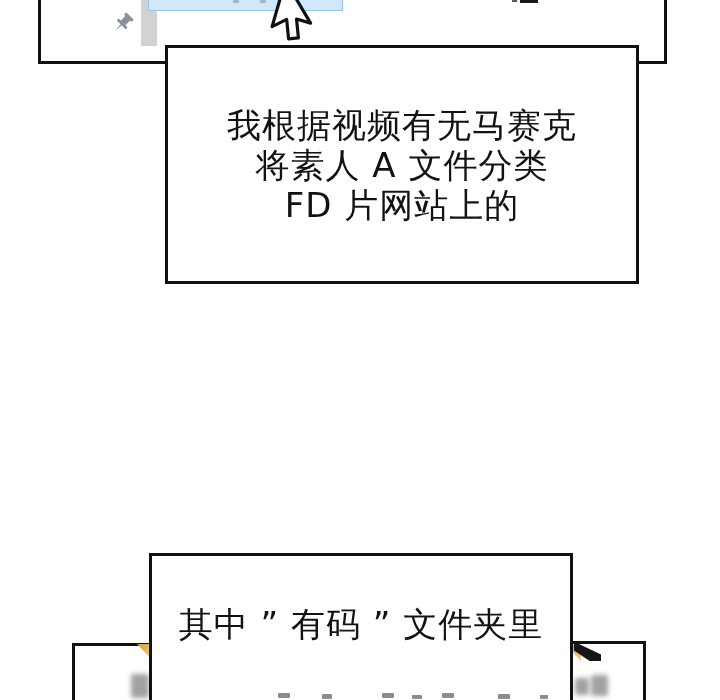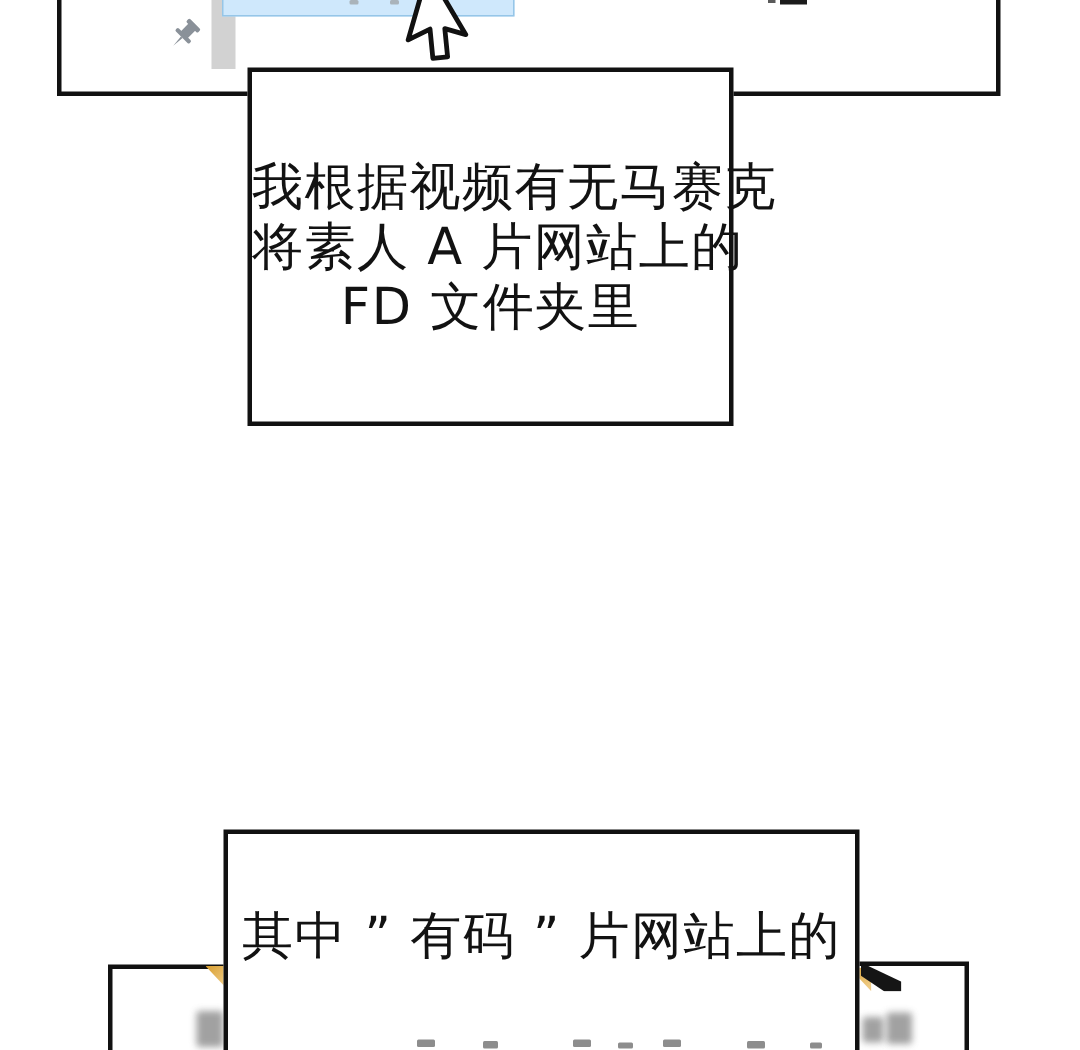--- a/index.html
+++ b/index.html
@@ -20,21 +20,21 @@
   .caption-frag-bar{position:absolute;left:520px;top:0;width:18px;height:2.5px;background:#1b1b1b;z-index:2;}
   .caption-frag-dot{position:absolute;left:512px;top:0;width:5px;height:2px;background:#5a5a5a;z-index:2;}
 
   
   .cursor{position:absolute;left:280px;top:-20px;width:54px;height:70px;z-index:6;
           transform:rotate(16deg);transform-origin:10px 6px;}
 
   
   .speech{position:absolute;background:#ffffff;border:3px solid #111;box-sizing:border-box;
           color:#121212;text-align:center;z-index:4;}
-  .box1{left:165px;top:45px;width:324px;height:239px;display:flex;flex-direction:column;
+  .box1{left:165px;top:45px;width:474px;height:239px;display:flex;flex-direction:column;
         justify-content:center;}
   .box2{left:149px;top:553px;width:424px;height:210px;padding-top:45px;}
   .speech .line{font-size:34px;line-height:40px;letter-spacing:1px;white-space:nowrap;}
   .box2 .line{line-height:47px;}
 
   
   .frag{position:absolute;background:#8d8d8d;border-radius:1px;z-index:5;}
 
   
   .thumb{position:absolute;background:#ffffff;border:3px solid #111;box-sizing:border-box;z-index:1;}
@@ -84,41 +84,41 @@
 
   <div class="selection"></div>
   <div class="sel-smudge" style="left:233px;"></div>
   <div class="sel-smudge" style="left:260px;"></div>
 
   <div class="caption-frag-bar"></div>
   <div class="caption-frag-dot"></div>
 
   <div class="speech box1">
     <div class="line">我根据视频有无马赛克</div>
-    <div class="line">将素人 A 片网站上的</div>
-    <div class="line">FD 文件夹里</div>
+    <div class="line">将素人 A 文件分类</div>
+    <div class="line">FD 片网站上的</div>
   </div>
 
   <span class="cursor">
     <svg width="54" height="70" viewBox="0 0 27 35">
       <polygon points="2,1 2,25 8,19.5 11.6,28.6 16.2,26.8 12.7,18 20,18" fill="#ffffff" stroke="#111" stroke-width="1.6" stroke-linejoin="round"></polygon>
     </svg>
   </span>
 
   <div class="thumb thumb-left"></div>
   <div class="thumb thumb-right"></div>
   <div class="folder-corner fc-left"></div>
   <div class="folder-corner fc-right"></div>
   <div class="dark-wedge"></div>
   <div class="blur-glyph bg-1"></div>
   <div class="blur-glyph bg-2"></div>
   <div class="blur-glyph bg-3"></div>
 
   <div class="speech box2">
-    <div class="line">其中 ” 有码 ” 片网站上的</div>
+    <div class="line">其中 ” 有码 ” 文件夹里</div>
   </div>
 
   <div class="frag" style="left:278px;top:693px;width:12px;height:5px;"></div>
   <div class="frag" style="left:322px;top:694px;width:10px;height:5px;"></div>
   <div class="frag" style="left:382px;top:693px;width:12px;height:5px;"></div>
   <div class="frag" style="left:412px;top:695px;width:10px;height:4px;"></div>
   <div class="frag" style="left:442px;top:693px;width:12px;height:5px;"></div>
   <div class="frag" style="left:498px;top:694px;width:12px;height:5px;"></div>
   <div class="frag" style="left:540px;top:695px;width:8px;height:4px;"></div>
 

